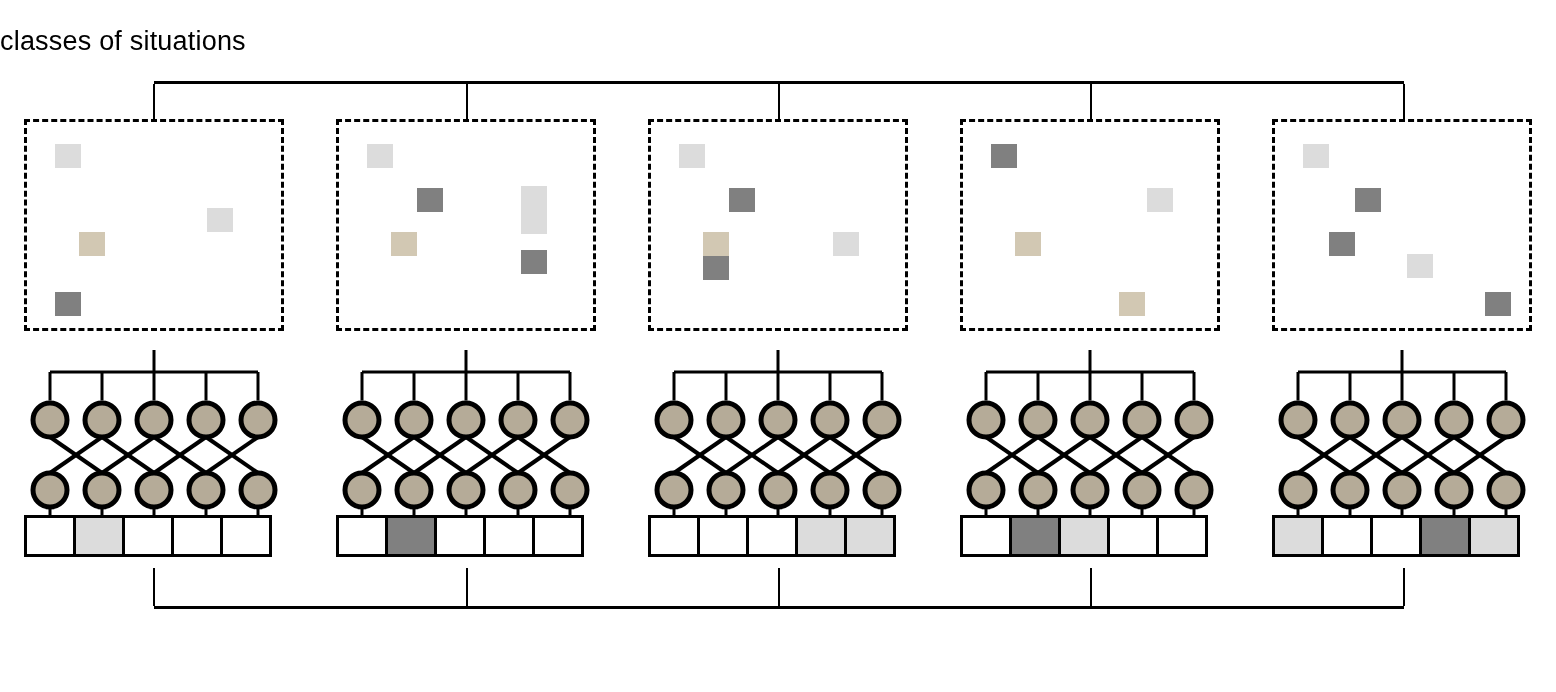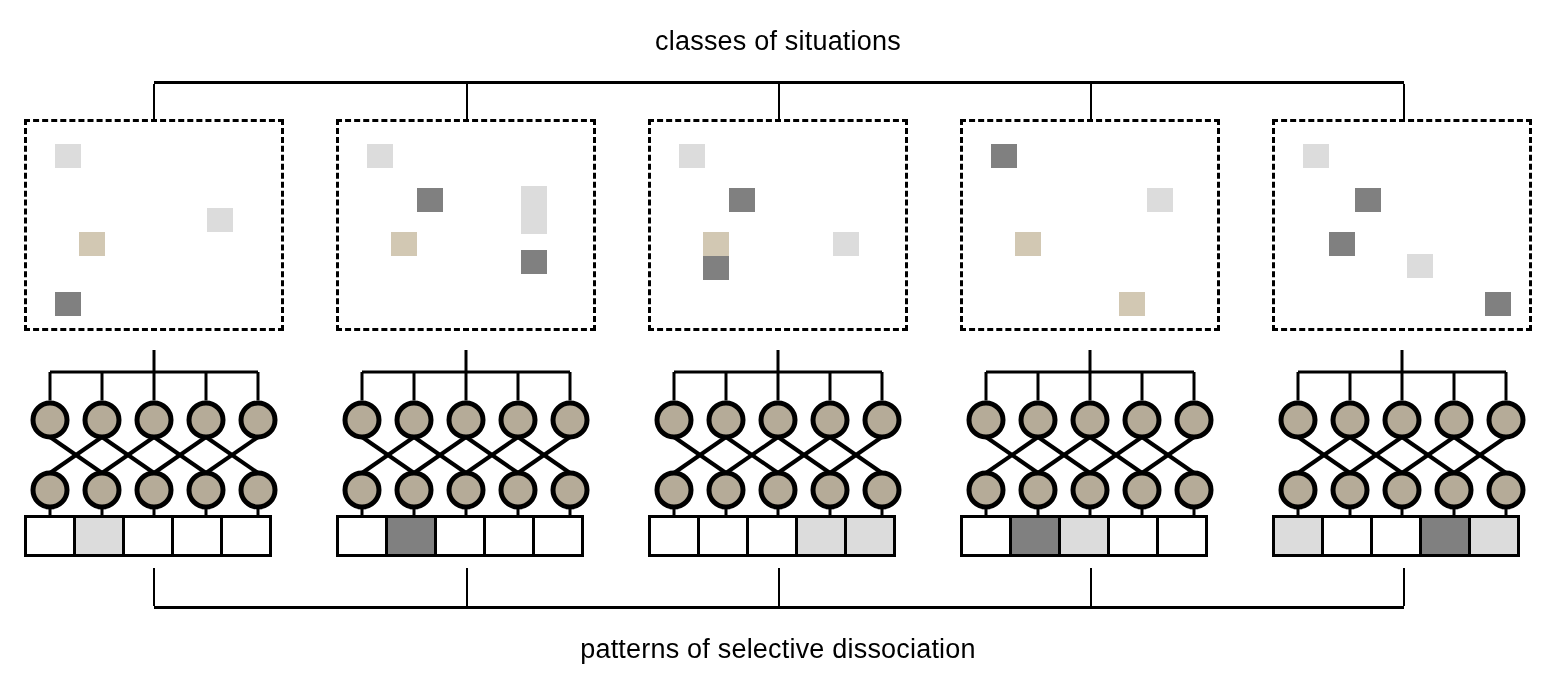--- a/index.html
+++ b/index.html
@@ -8,21 +8,21 @@
     background:#ffffff;
     font-family:"Liberation Sans", sans-serif;
     position:relative;
     overflow:hidden;
   }
   #stage{position:absolute;left:0;top:0;width:1556px;height:692px;}
 
   .caption{
     position:absolute;
     width:100%;
-    text-align:center;
+    text-align:left;
     font-size:27px;
     color:#000000;
     font-family:"Liberation Sans", sans-serif;
     letter-spacing:0.2px;
   }
   #caption-top{top:26px;}
   #caption-bottom{top:634px;}
 
   
   .bracket{position:absolute;}
@@ -53,21 +53,20 @@
   }
   .outcell:first-child{margin-left:0;}
 </style>
 </head>
 <body>
 
 <div id="stage">
 
   <div class="caption" id="caption-top">classes of situations</div>
 
-  <div class="caption" id="caption-bottom">patterns of selective dissociation</div>
 
   <div id="top-bracket" class="bracket">
       <div class="bracket-bar" style="left: 154px; top: 81px; width: 1250px;"></div>
       <div class="bracket-tick" style="left: 153px; height: 38px; top: 84px;"></div>
       <div class="bracket-tick" style="left: 466px; height: 38px; top: 84px;"></div>
       <div class="bracket-tick" style="left: 778px; height: 38px; top: 84px;"></div>
       <div class="bracket-tick" style="left: 1090px; height: 38px; top: 84px;"></div>
       <div class="bracket-tick" style="left: 1403px; height: 38px; top: 84px;"></div>
     </div>
 

